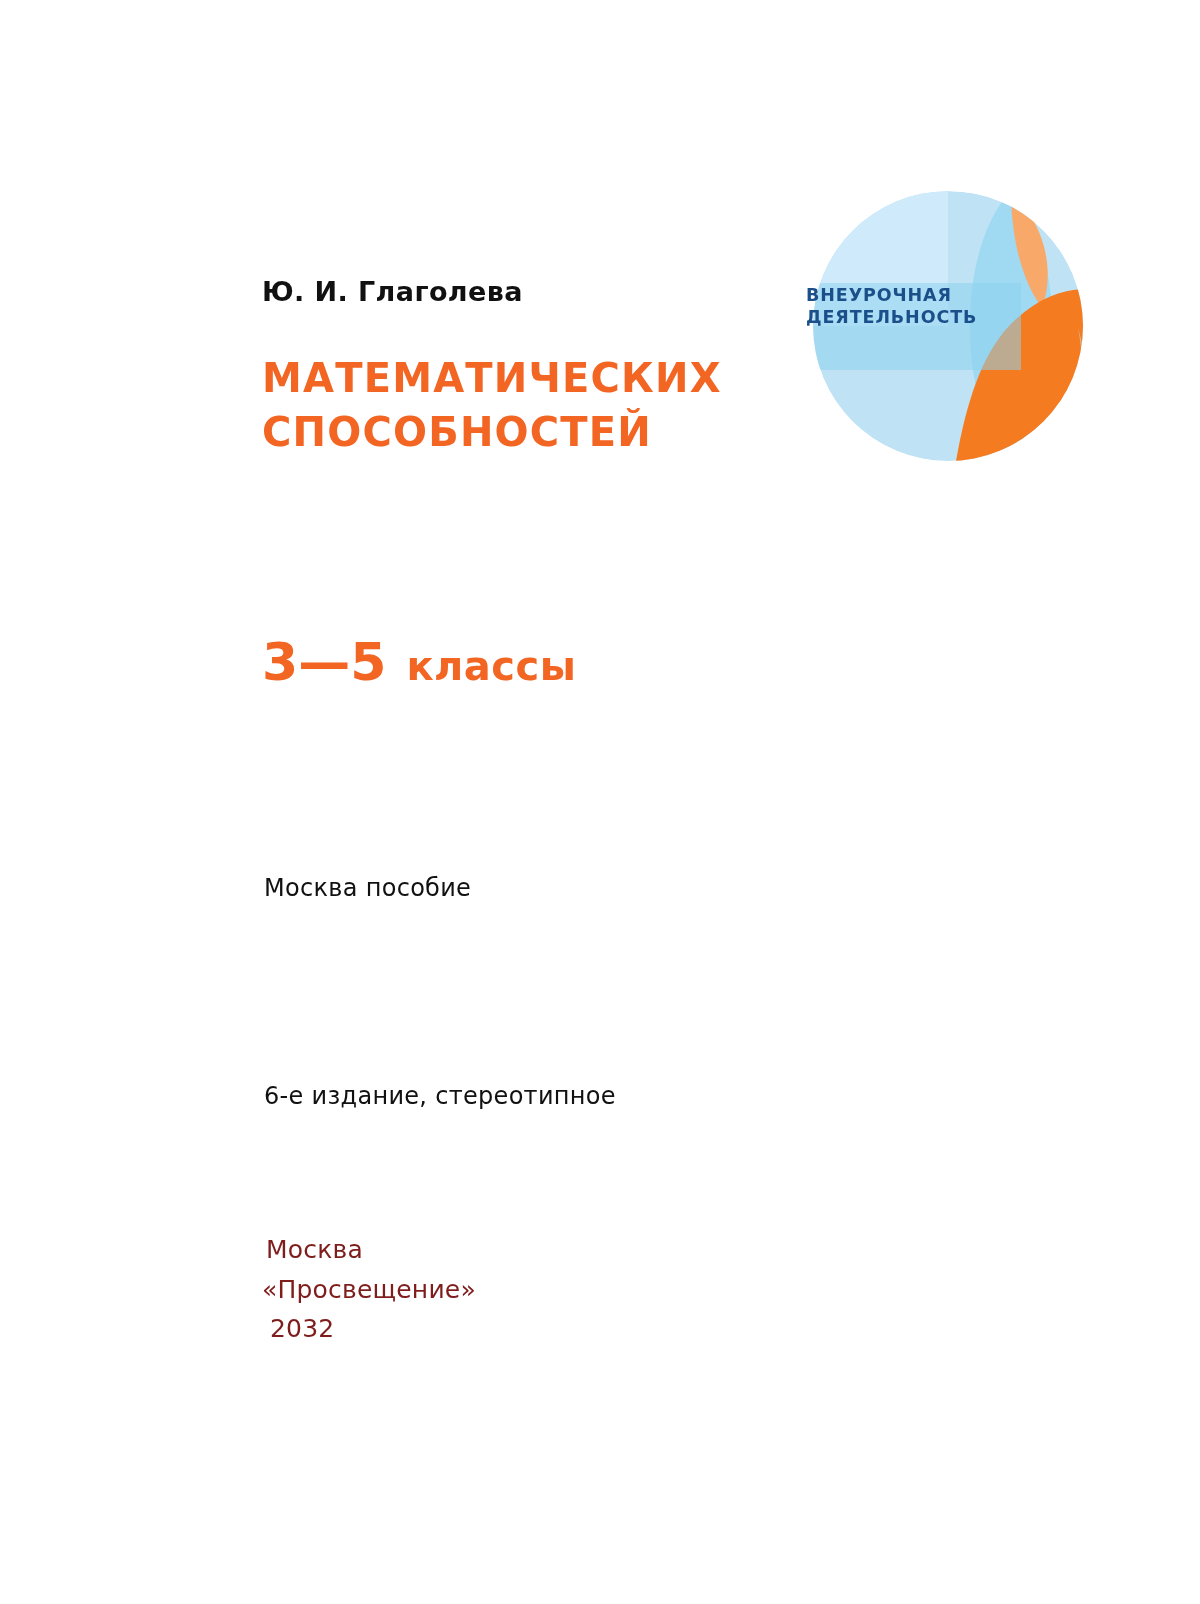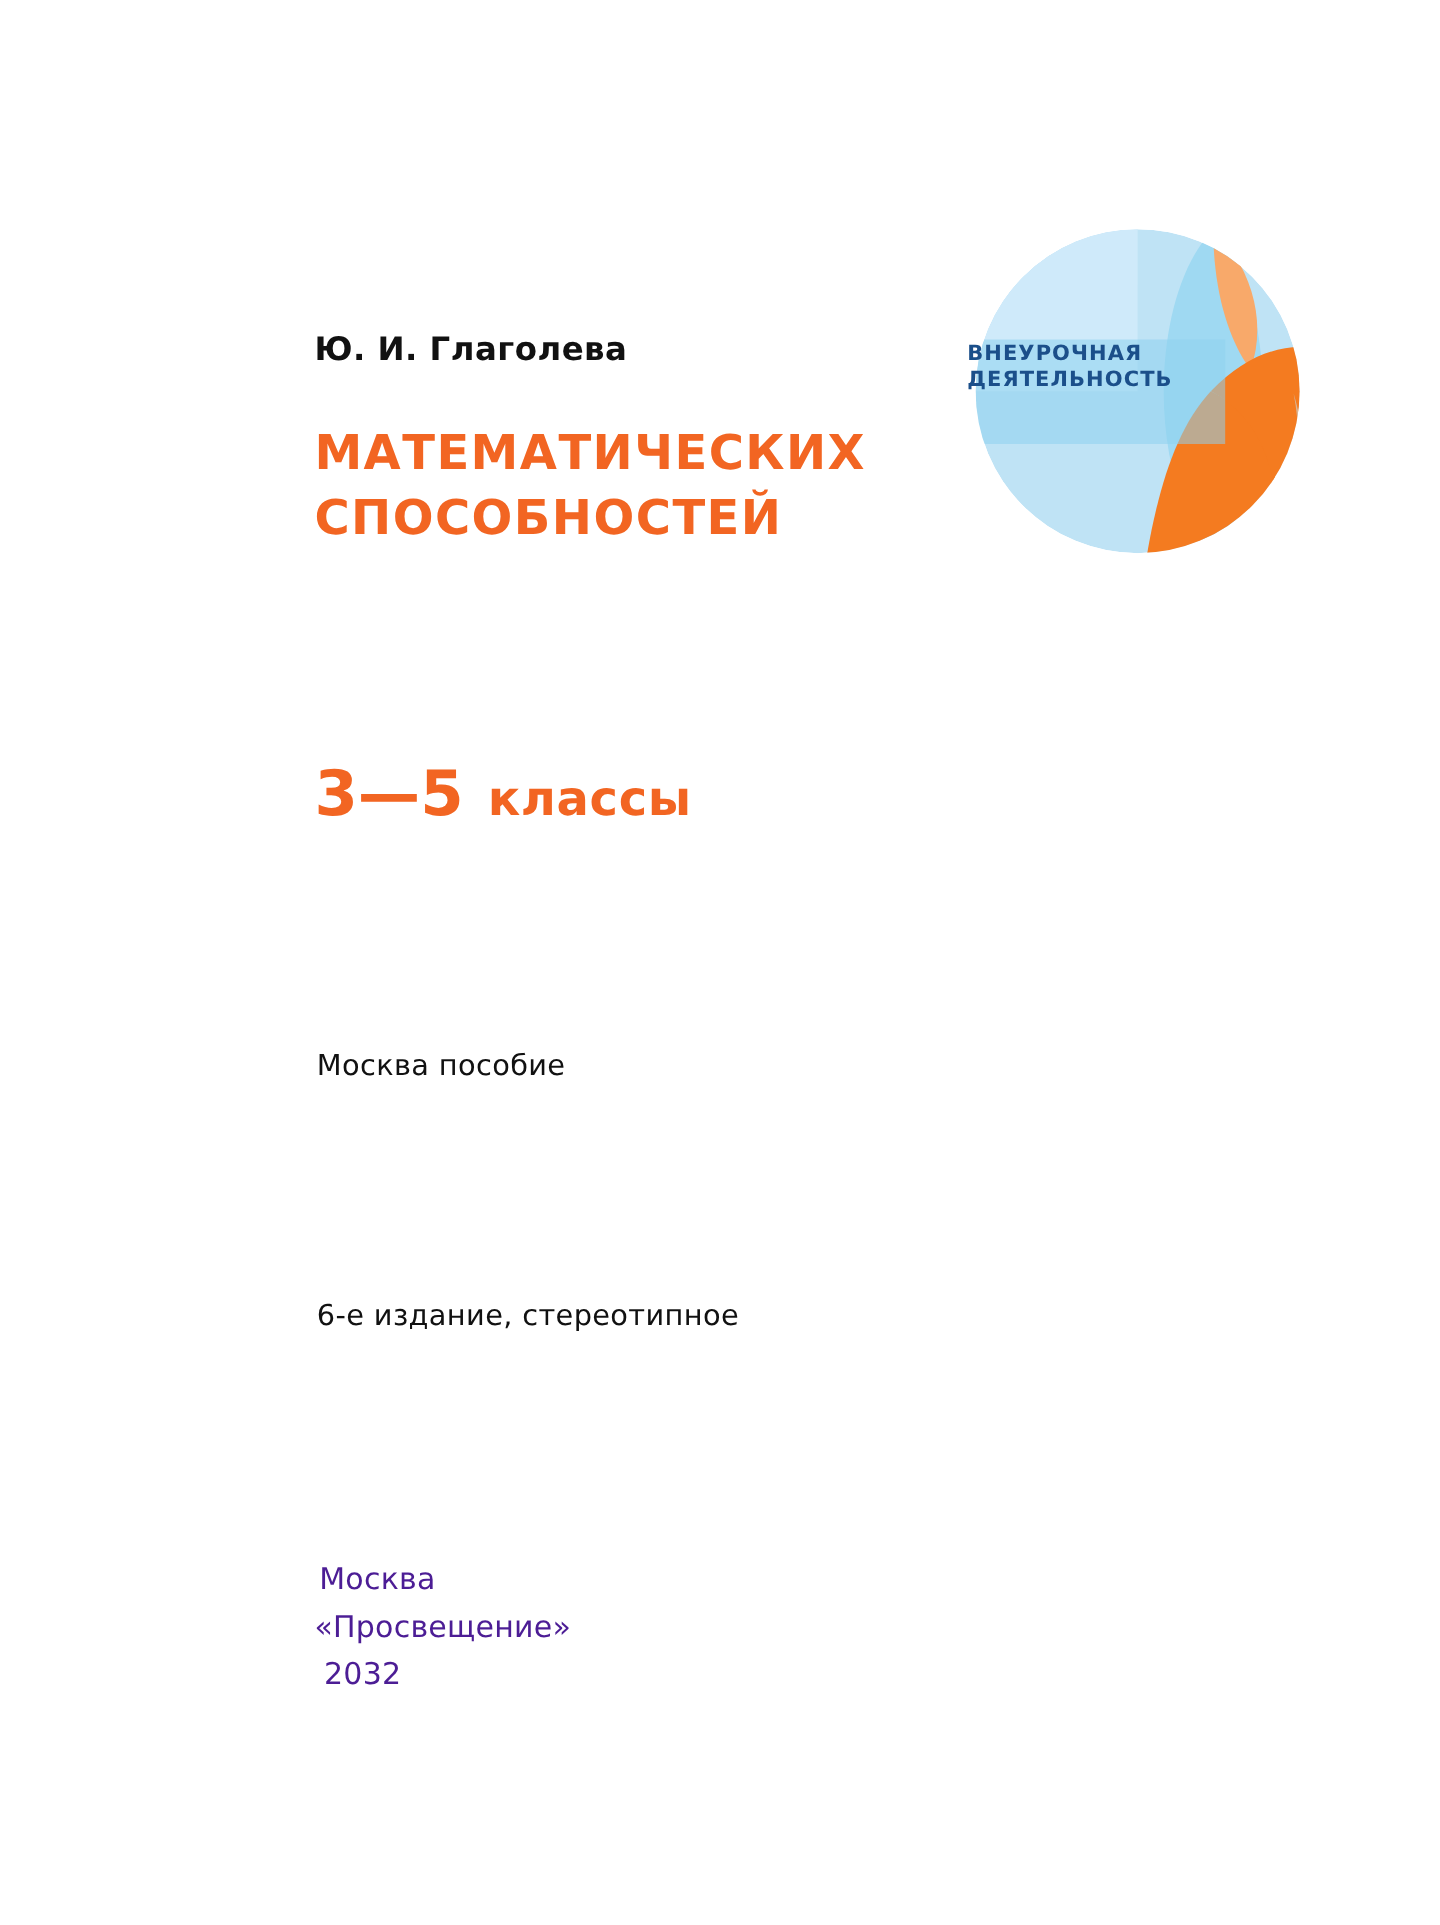--- a/index.html
+++ b/index.html
@@ -107,24 +107,24 @@
     top: 1070px;
     font-size: 24px;
     color: #111111;
     letter-spacing: 0.3px;
     margin-top: 12px;
   }
 
   .imprint {
     position: absolute;
     left: 262px;
-    top: 1296px;
+    top: 1230px;
     font-size: 25px;
     line-height: 1.58;
-    color: #4c1d95;
+    color: #7f1d1d;
     letter-spacing: 0.2px;
   }
   .imprint div { white-space: nowrap; }
   .imprint .city { padding-left: 4px; }
   .imprint .publisher { padding-left: 0px; }
   .imprint .year { padding-left: 8px; }
 </style>
 </head>
 <body>
 

